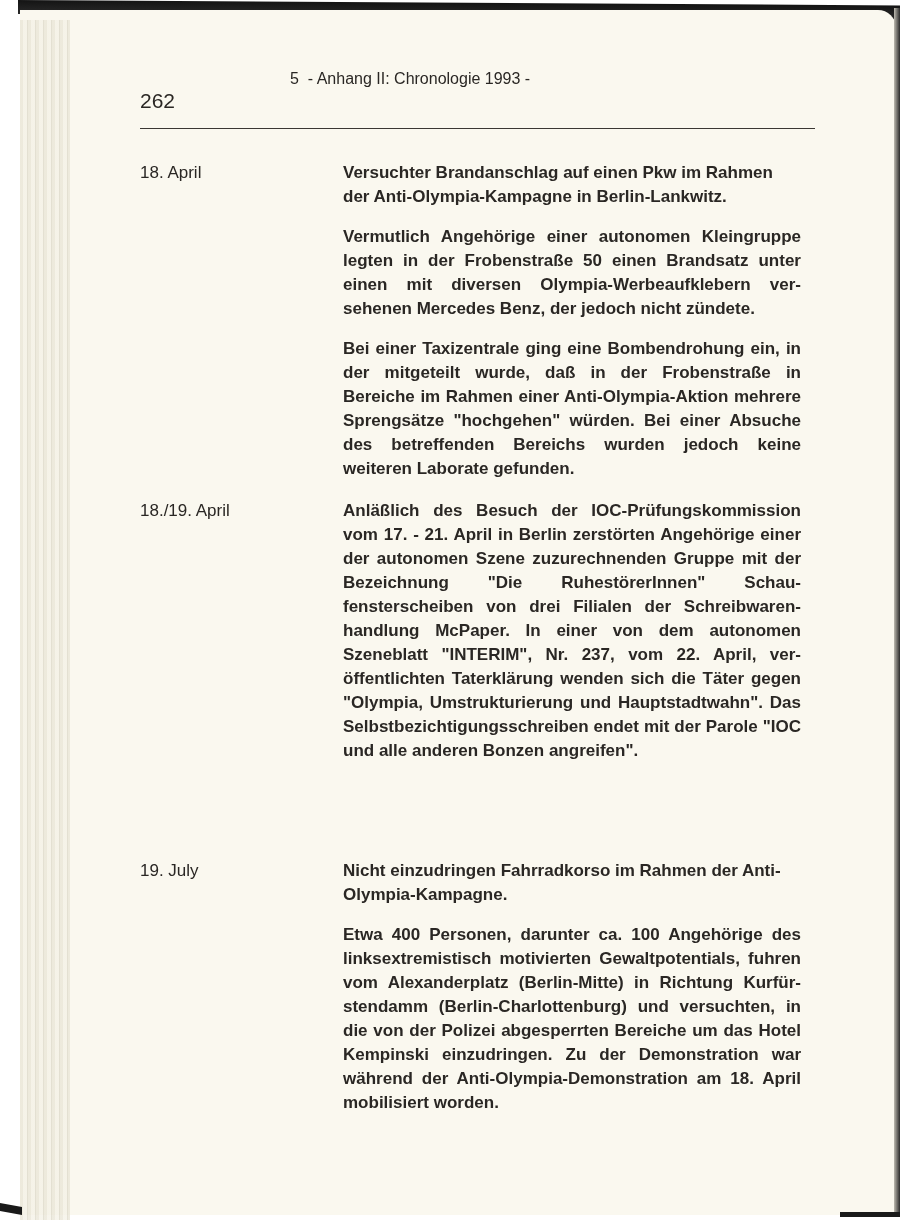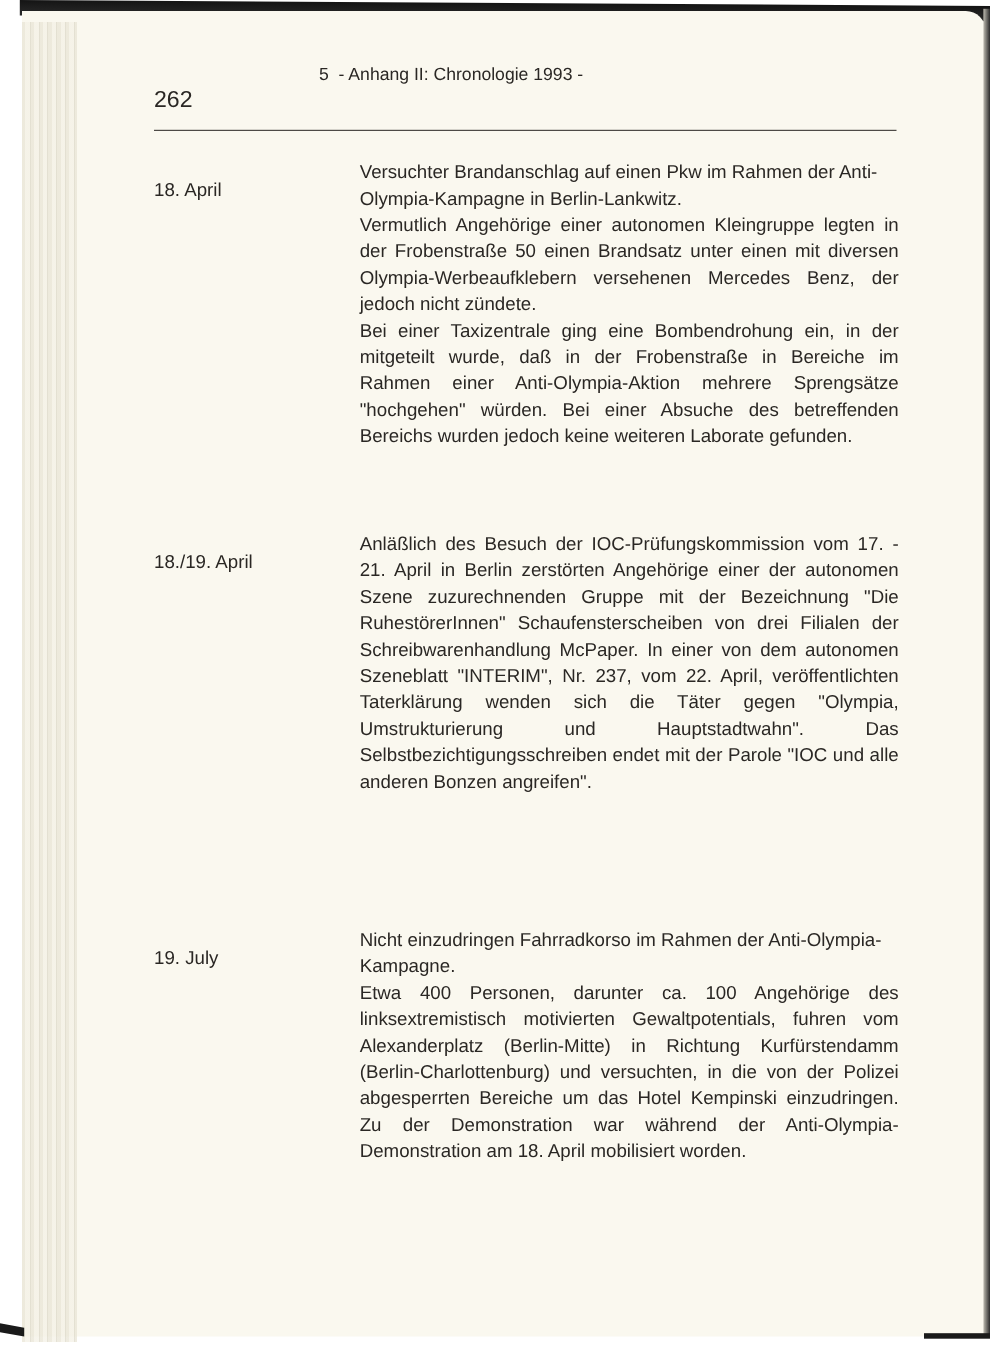--- a/index.html
+++ b/index.html
@@ -32,21 +32,21 @@
     }
     .corner-bl {
       position: absolute; left: 0; top: 1205px; width: 22px; height: 8px;
       background: #1a1a1a; transform: skewY(10deg);
     }
     .corner-br {
       position: absolute; right: 0; top: 1212px; width: 60px; height: 5px;
       background: #1a1a1a;
     }
     .header {
-      position: absolute; left: 0; top: 0; width: 720px; height: 120px;
+      position: absolute; left: 0; top: 10px; width: 720px; height: 120px;
     }
     .page-number {
       position: absolute; left: 140px; top: 79px; font-size: 21px;
     }
     .running-title {
       position: absolute; left: 290px; top: 60px; font-size: 16px; white-space: pre;
     }
     .header-rule {
       position: absolute; left: 140px; top: 118px; width: 675px; height: 1px;
       background: #3a3733;
@@ -56,21 +56,21 @@
     }
     .entry-date {
       position: absolute; left: 0; top: 0; width: 160px;
       font-size: 17px; line-height: 24px; margin-top: 16px;
     }
     .entry-body {
       position: absolute; left: 187px; top: 0; width: 490px;
       font-size: 17px; line-height: 24px;
       text-align: justify; hyphens: manual;
     }
-    .entry-body p { margin: 0; }
+    .entry-body p { margin: 16px; font-weight: bold; }
     .headline { margin: 0; text-align: left; }
   </style>
 </head>
 <body>
 
 <div class="scan-top"></div>
 <div class="page"></div>
 <div class="page-right-edge"></div>
 <div class="spine-lines"></div>
 <div class="corner-bl"></div>

